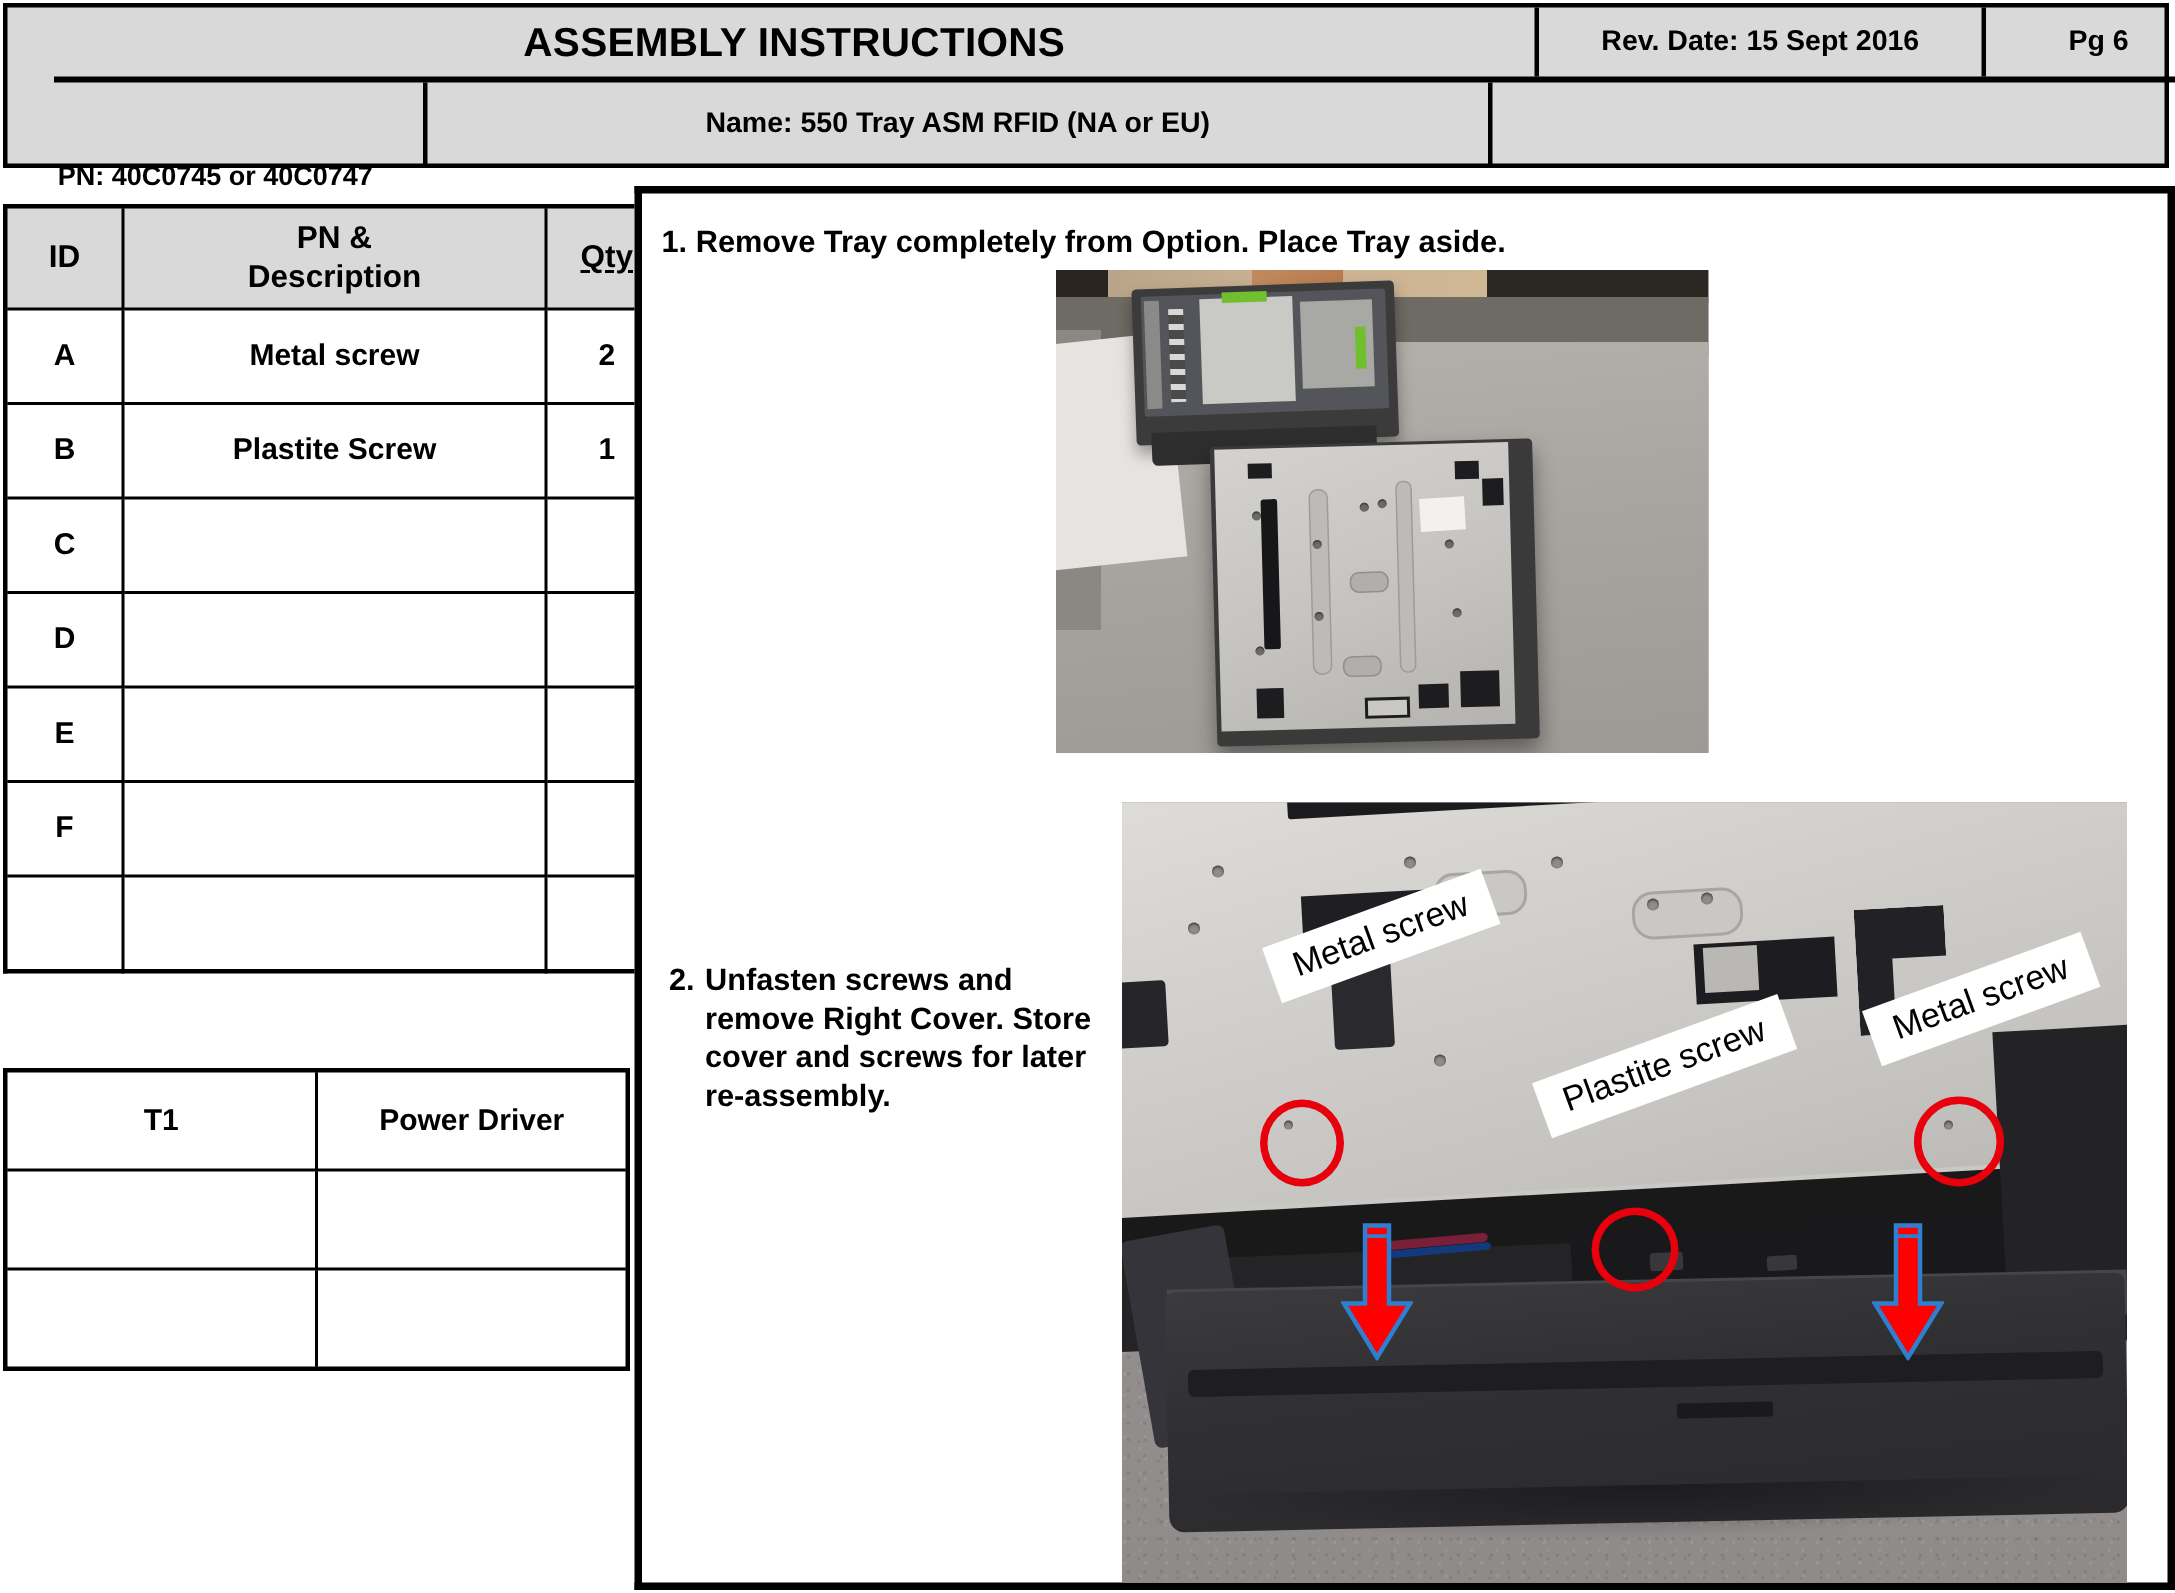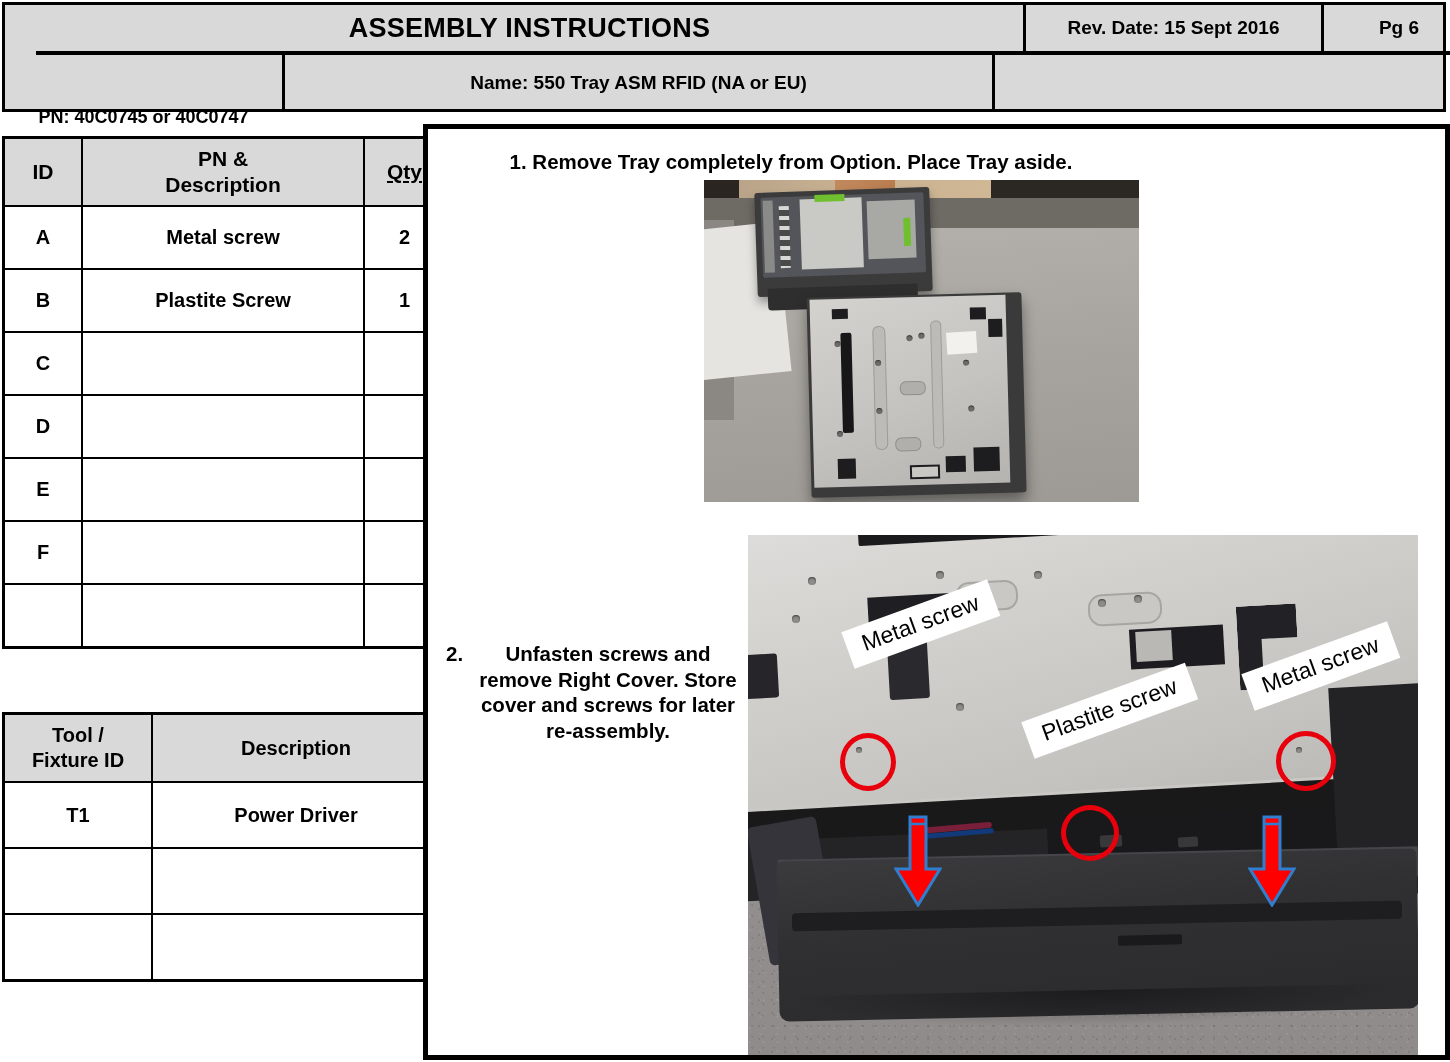--- a/index.html
+++ b/index.html
@@ -129,24 +129,24 @@
     background: #000;
   }
 
   .step-text {
     position: absolute;
     font-weight: bold;
     color: #000;
     font-size: 20.5px;
     line-height: 25.5px;
   }
-  #step1-text { left: 13px; top: 20px; width: 700px; text-align: center; }
+  #step1-text { left: 13px; top: 20px; width: 700px; }
   #step2-text { left: 18px; top: 512px; width: 300px; }
   #step2-text .num { position: absolute; left: 0; top: 0; }
-  #step2-text .body { display: block; margin-left: 24px; text-align: center; }
+  #step2-text .body { display: block; margin-left: 24px; }
 
   
   .photo1 {
     position: absolute;
     left: 276px;
     top: 51px;
     width: 435px;
     height: 322px;
     overflow: hidden;
     background: #8d8b86;
@@ -374,27 +374,20 @@
   <tr>
     <td></td>
     <td></td>
     <td></td>
   </tr>
 </tbody>
   </table>
 
 <table class="tool-table">
   <tbody>
-      <tr>
-    <th class="col-tool">
-      <span>Tool /</span><br>
-      <span>Fixture ID</span>
-    </th>
-    <th class="col-tdesc">Description</th>
-  </tr>
   <tr>
     <td>T1</td>
     <td>Power Driver</td>
   </tr>
   <tr>
     <td></td>
     <td></td>
   </tr>
   <tr>
     <td></td>

